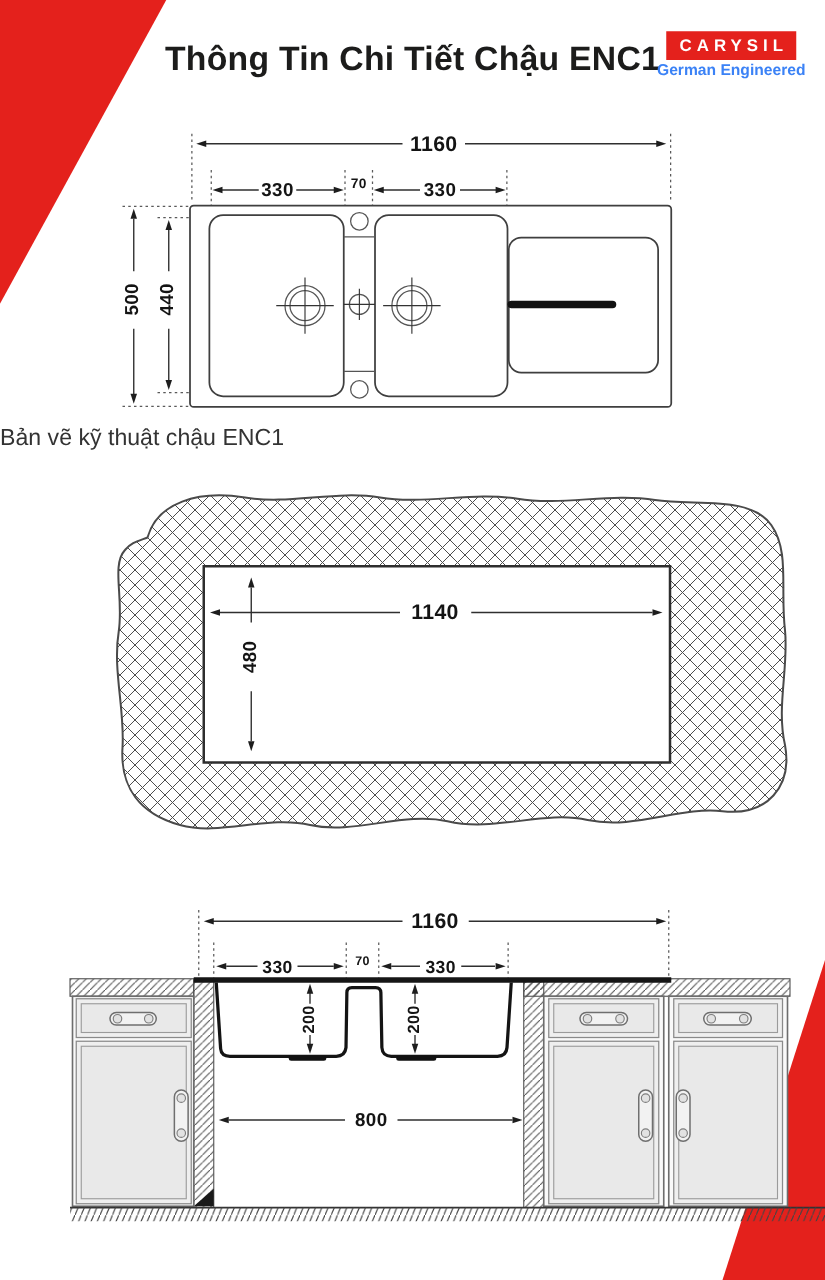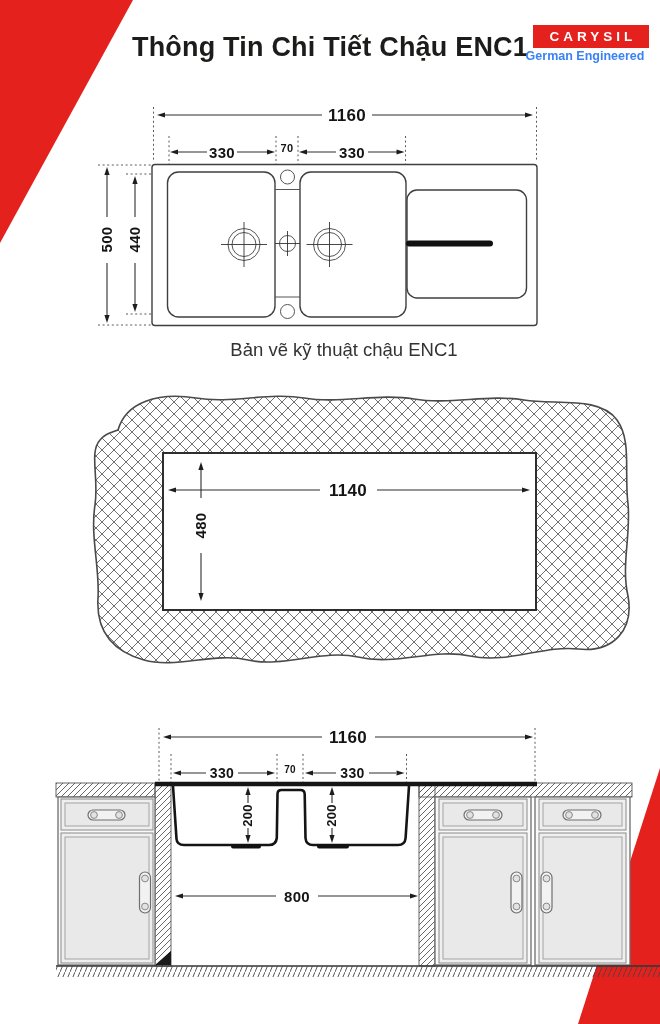--- a/index.html
+++ b/index.html
@@ -1,26 +1,26 @@
 <!DOCTYPE html>
 <html><head>
 <meta charset="utf-8">
 <style>
   html,body{margin:0;padding:0;background:#888;}
   .canvas{position:relative;width:660px;height:1024px;background:#ffffff;margin:0 auto;
           font-family:"Liberation Sans",sans-serif;overflow:hidden;}
   .abs{position:absolute;}
   .page-title{top:32px;left:0;right:0;text-align:center;font-size:27px;font-weight:bold;
               color:#1c1c1b;letter-spacing:0.2px;}
-  .logo-box{top:25px;left:533px;width:116px;height:23px;line-height:23px;text-align:center;
+  .logo-box{top:25px;left:533px;width:104px;height:23px;line-height:23px;text-align:center;
             color:#fff;font-weight:bold;font-size:13.5px;letter-spacing:4px;padding-left:4px;
             box-sizing:border-box;}
   .logo-tagline{top:49px;left:521px;width:128px;text-align:center;font-size:12.5px;
                 font-weight:bold;color:#3b82f6;}
-  .caption{left:0;right:0;text-align:center;font-size:18.5px;color:#333;padding-left:28px;}
+  .caption{left:0;right:0;font-size:18.5px;color:#333;}
   .cap1{top:339px;} .cap2{top:676px;} .cap3{top:986px;}
   svg{position:absolute;top:0;left:0;}
   .dl{stroke:#2f2f2f;stroke-width:1.1;fill:none;}
   .dot{stroke:#5a5a5a;stroke-width:1;stroke-dasharray:2 2.6;fill:none;}
   .ah{fill:#1d1d1d;stroke:none;}
   .dim{font-family:"Liberation Sans",sans-serif;font-weight:bold;fill:#141414;
        text-anchor:middle;dominant-baseline:central;letter-spacing:0.3px;}
   .ln{stroke:#3f3f3f;stroke-width:1.4;fill:#ffffff;}
   .thin{stroke:#555;stroke-width:1;fill:none;}
   .profile{stroke:#141414;stroke-width:2.6;fill:none;stroke-linejoin:round;}

